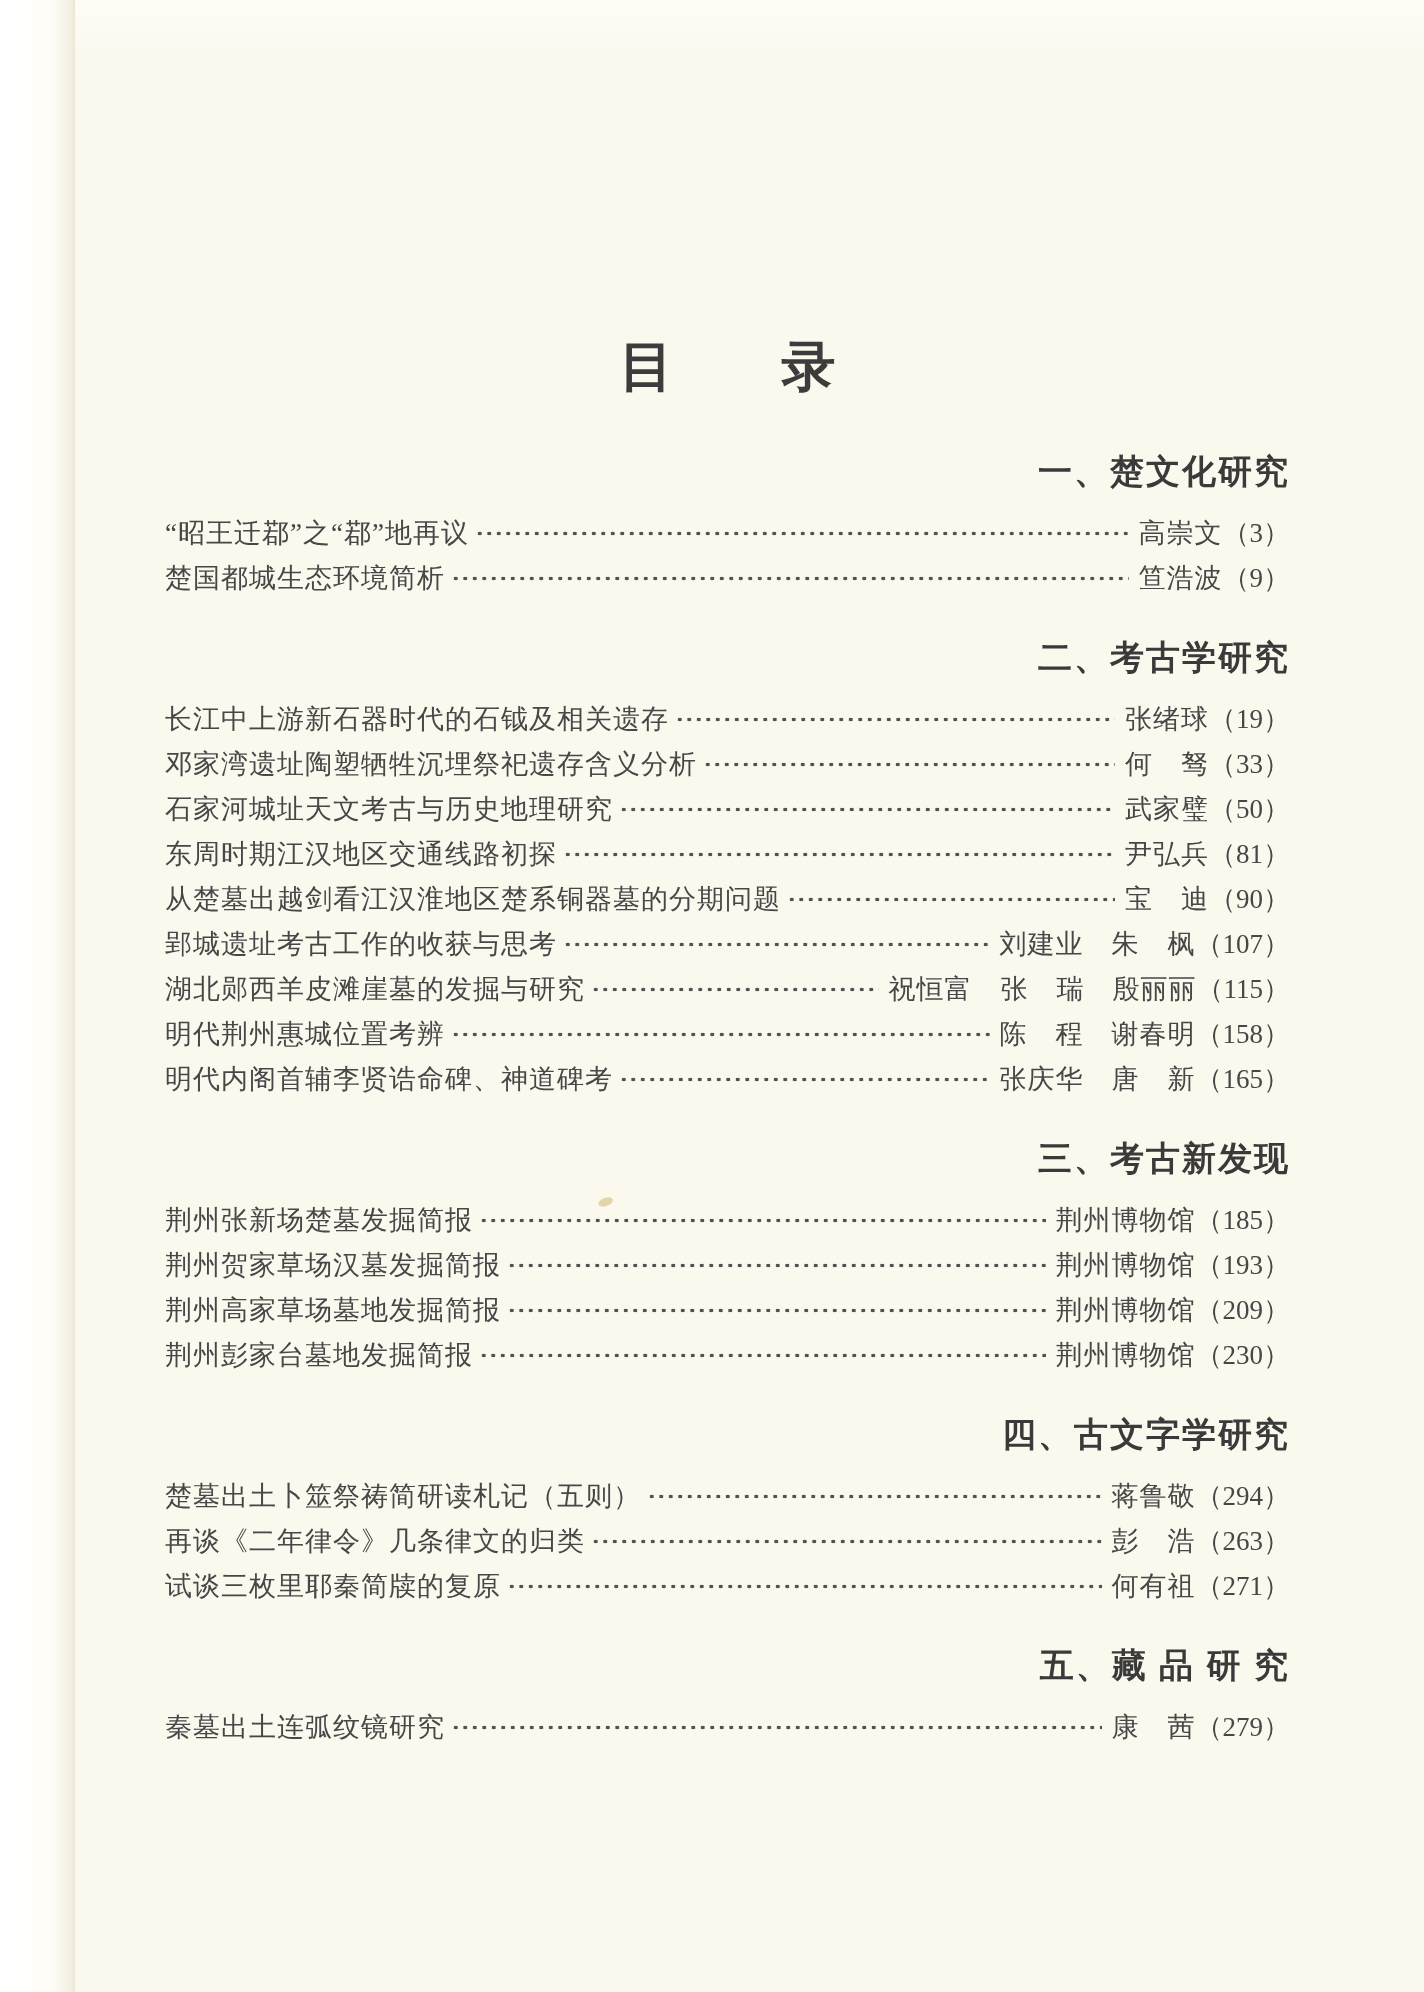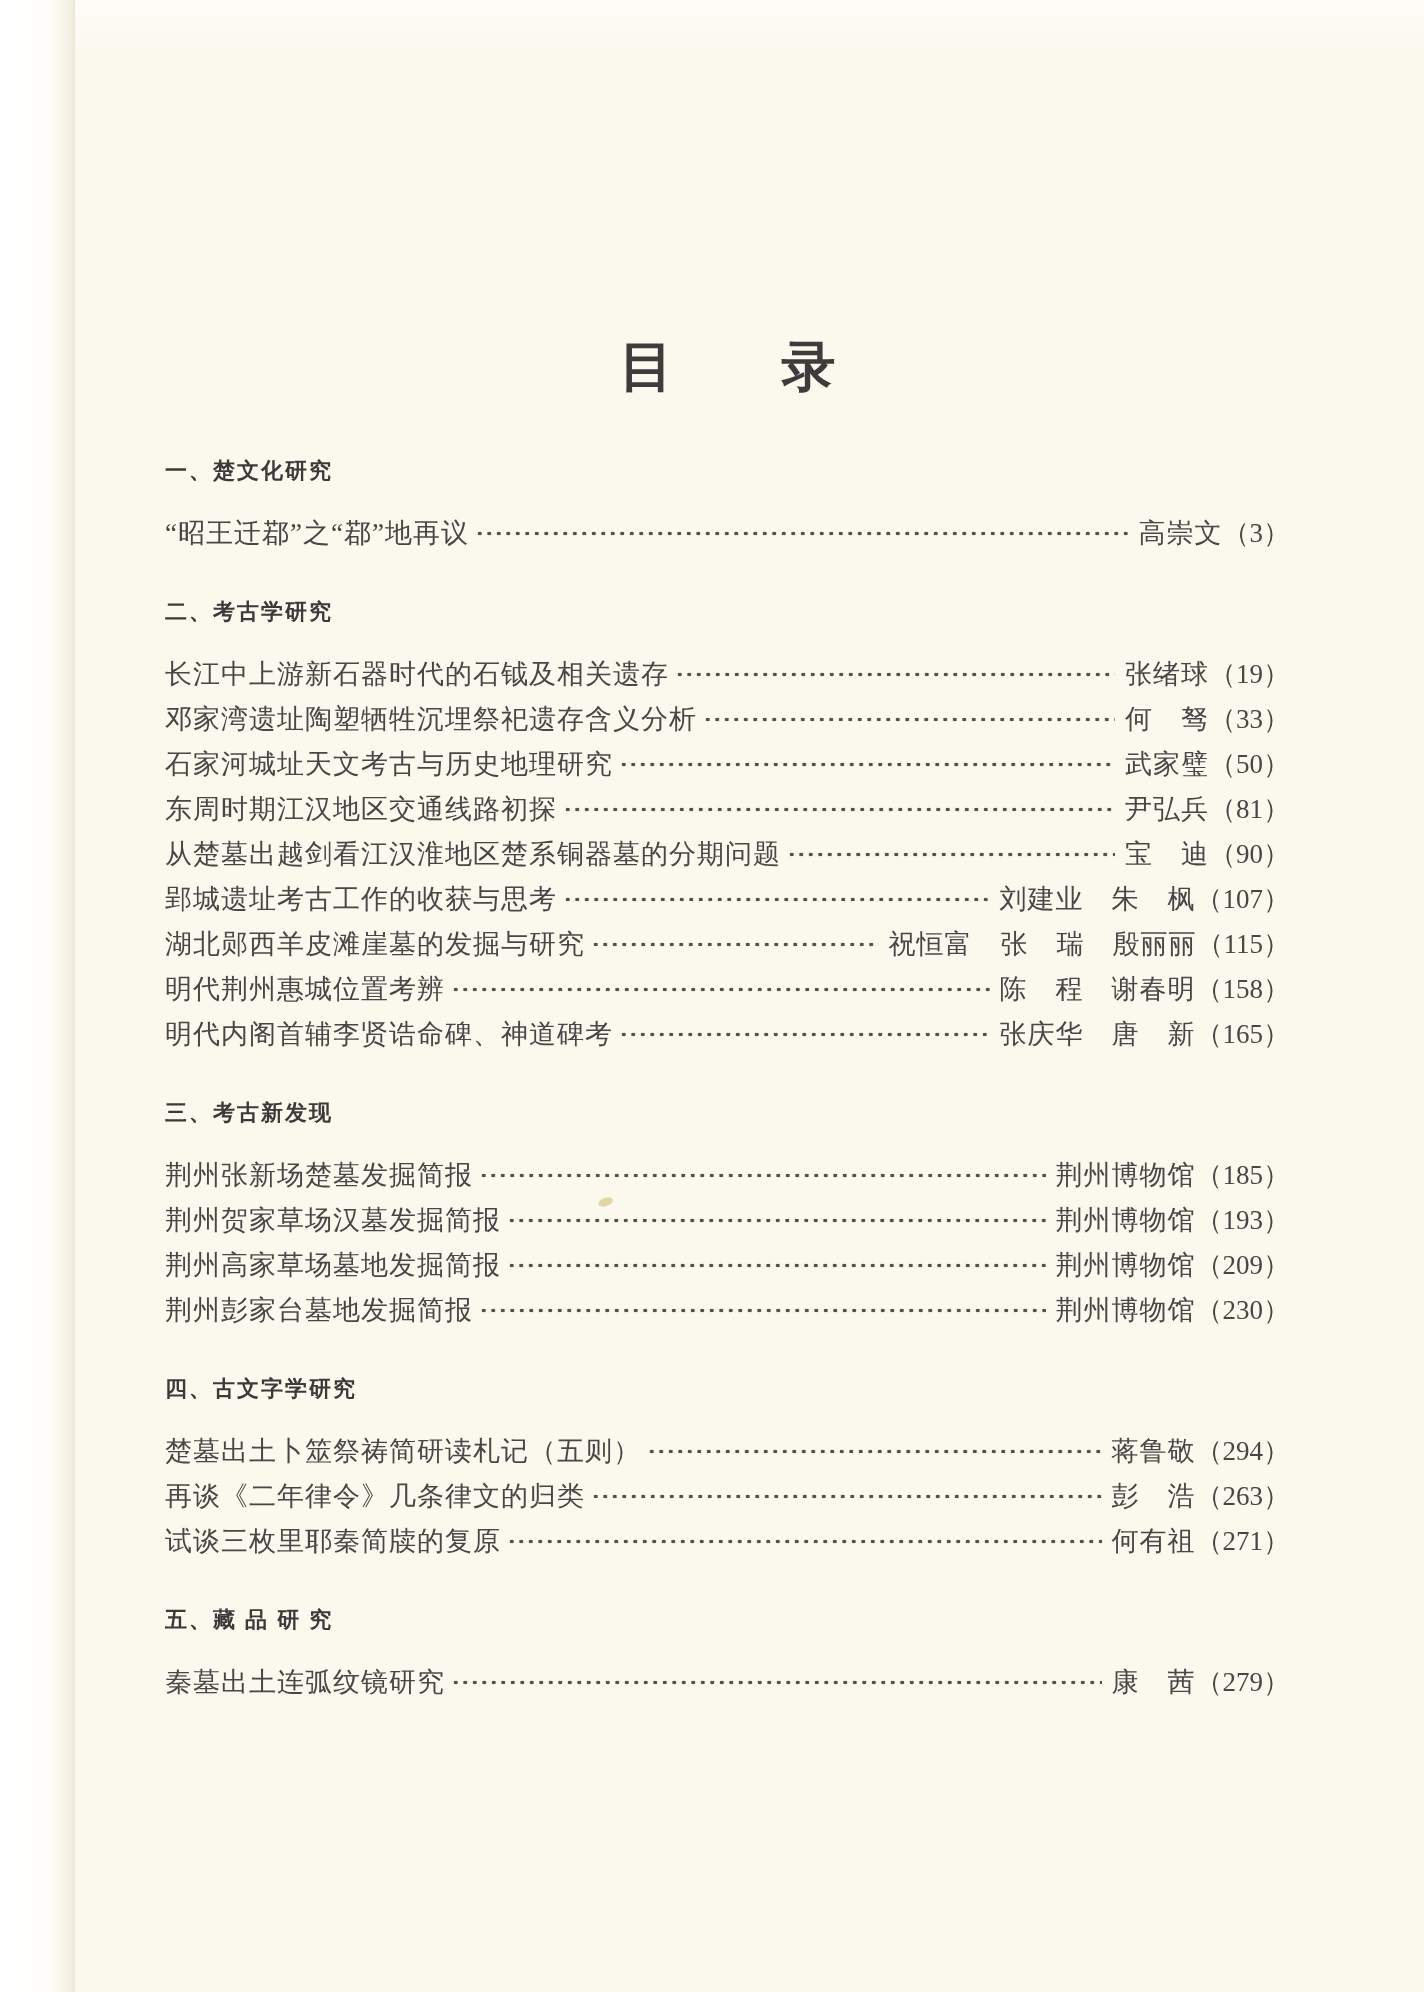--- a/index.html
+++ b/index.html
@@ -42,24 +42,24 @@
     text-align: center;
     font-family: "Liberation Serif", serif;
     font-weight: 700;
     font-size: 54px;
     line-height: 55px;
     color: #3c3c3c;
     white-space: pre;
   }
   .section-heading {
     margin: 40px 0 24px 0;
-    text-align: left;
+    text-align: right;
     font-family: "Liberation Sans", sans-serif;
     font-weight: 700;
-    font-size: 22px;
+    font-size: 34px;
     line-height: 32px;
     color: #3a3a3a;
     letter-spacing: 2px;
   }
   .entry {
     height: 45px;
     display: flex;
     align-items: flex-start;
     font-size: 27px;
     line-height: 45px;
@@ -100,20 +100,26 @@
   <div class="smudge"></div>
   <h1 class="title">目　　录</h1>
   <main class="content">
       <h2 class="section-heading">一、楚文化研究</h2>
       <div class="entry">
         <span class="entry-title">“昭王迁鄀”之“鄀”地再议</span>
         <span class="dots"></span>
         <span class="entry-authors">高崇文</span>
         <span class="entry-page">（3）</span>
       </div>
+      <div class="entry">
+        <span class="entry-title">楚国都城生态环境简析</span>
+        <span class="dots"></span>
+        <span class="entry-authors">笪浩波</span>
+        <span class="entry-page">（9）</span>
+      </div>
       <h2 class="section-heading">二、考古学研究</h2>
       <div class="entry">
         <span class="entry-title">长江中上游新石器时代的石钺及相关遗存</span>
         <span class="dots"></span>
         <span class="entry-authors">张绪球</span>
         <span class="entry-page">（19）</span>
       </div>
       <div class="entry">
         <span class="entry-title">邓家湾遗址陶塑牺牲沉埋祭祀遗存含义分析</span>
         <span class="dots"></span>

